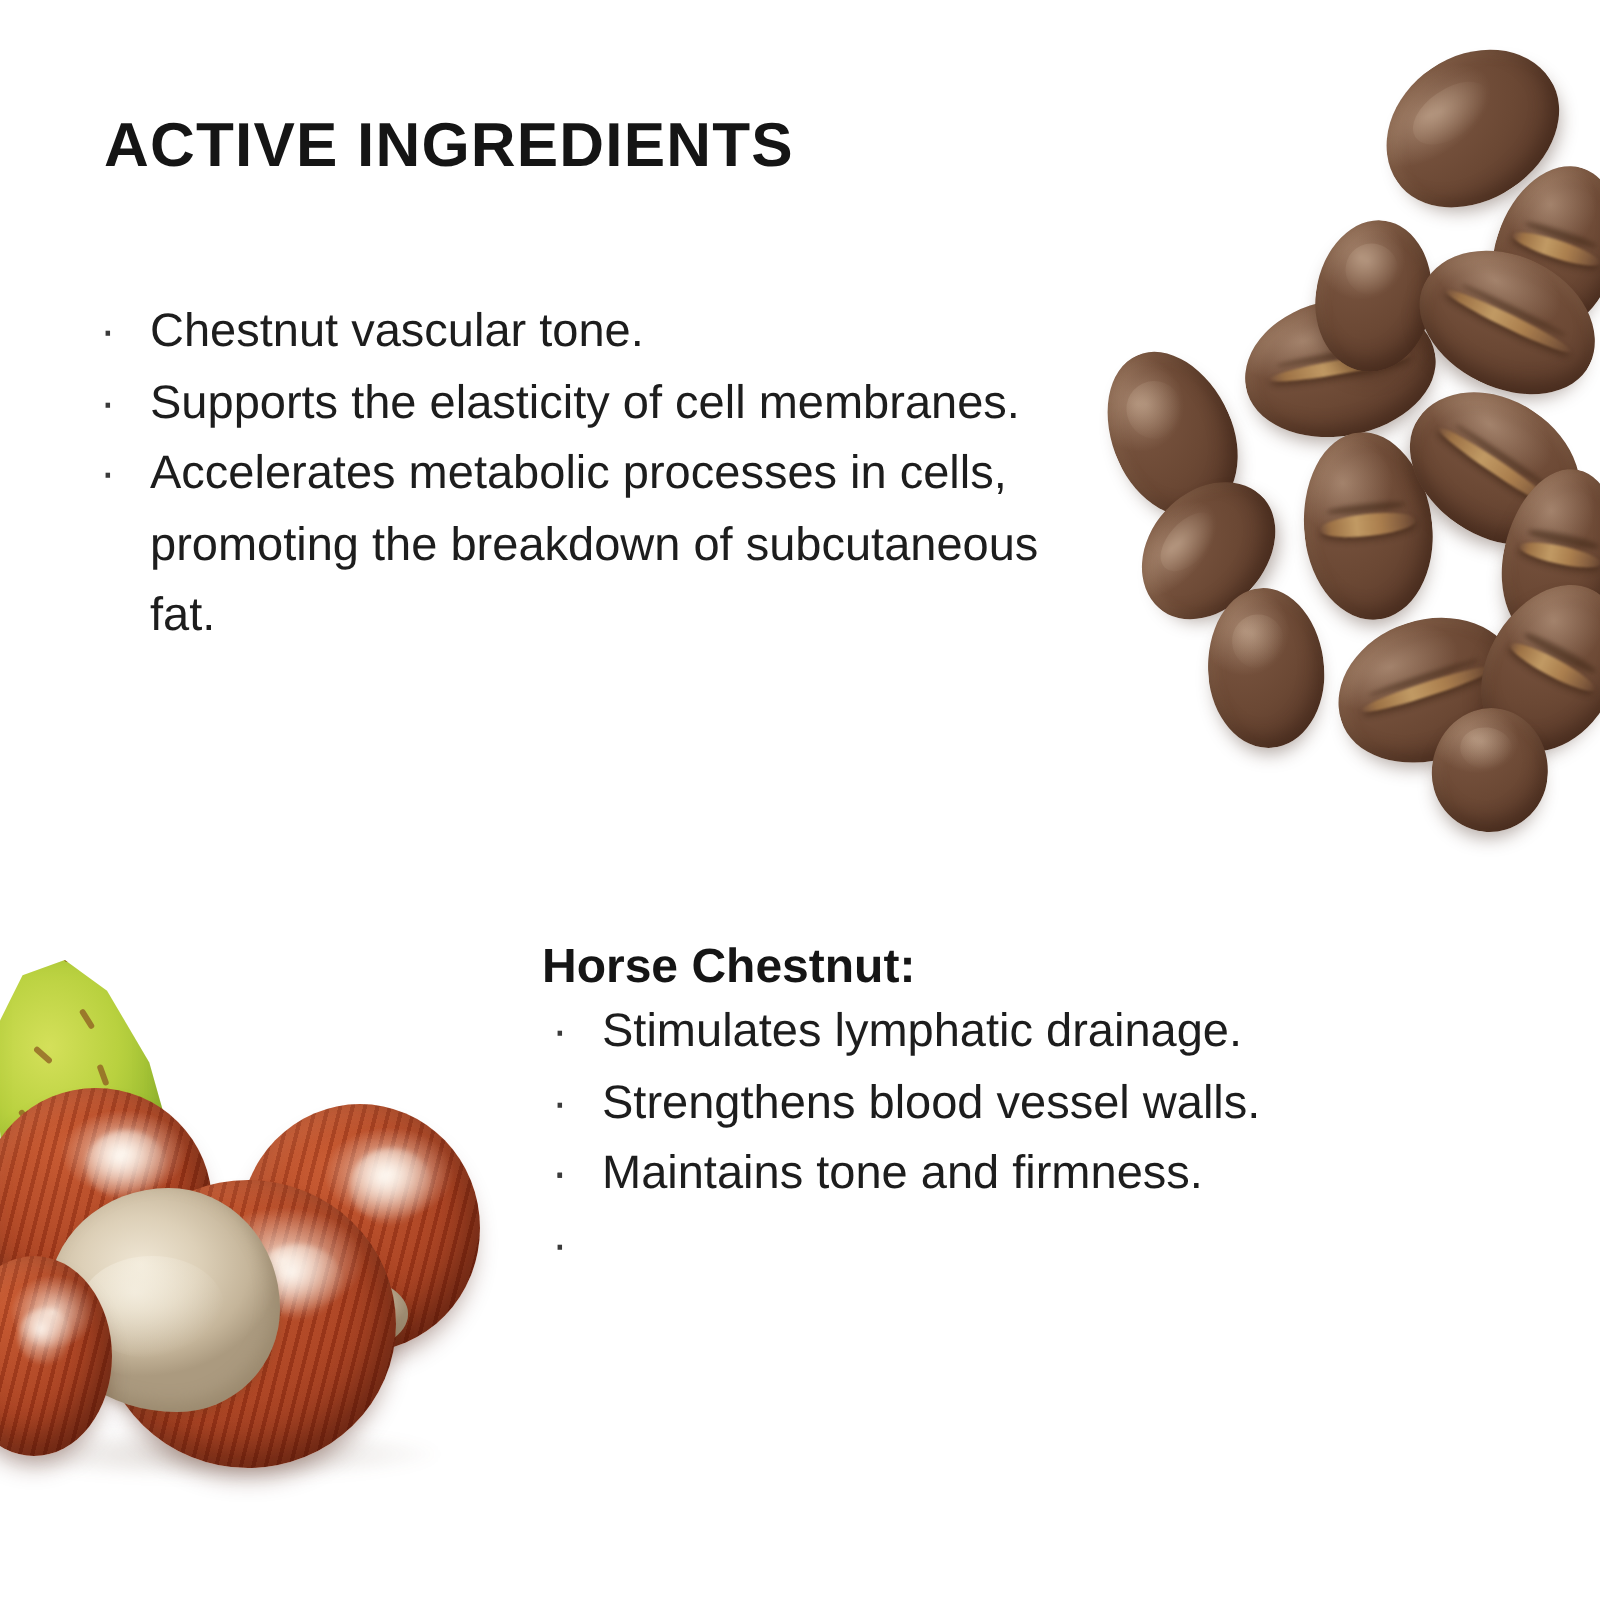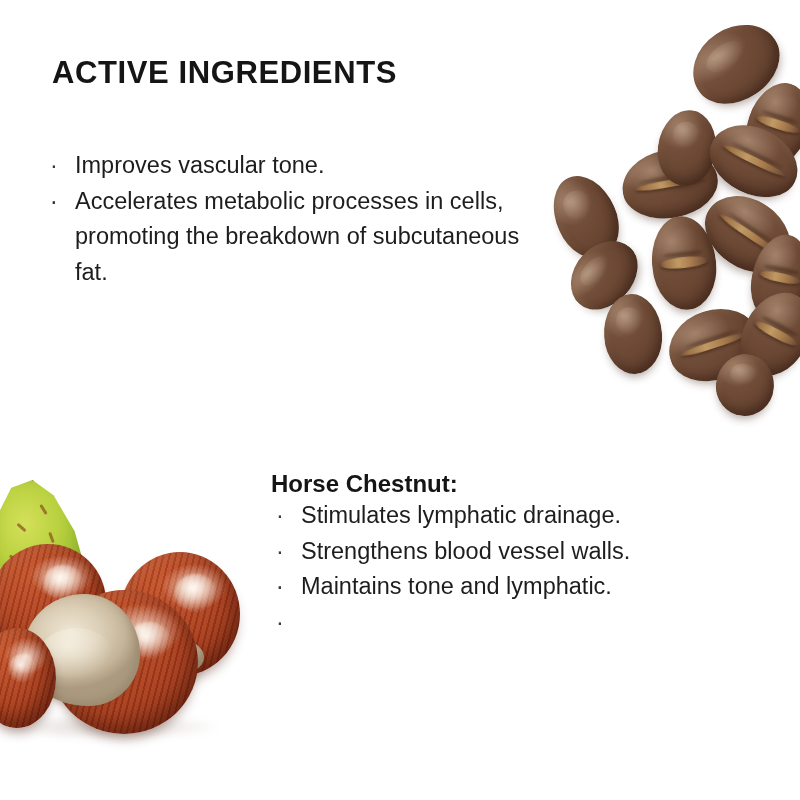--- a/index.html
+++ b/index.html
@@ -227,24 +227,25 @@
 <body>
 
 <div class="page">
 
   <div class="title">ACTIVE INGREDIENTS</div>
 
   <div class="section" id="caffeine-section">
     <ul class="bullets">
       <li>
         <span class="dot">·</span>
-        <span>Improves vascular tone.</span>
-      </li>
-      <li>
-        <span class="dot">·</span>
+        <span>Chestnut vascular tone.</span>
+      </li>
+      <li>
+        <span class="dot">·</span>
+        <span>Supports the elasticity of cell membranes.</span>
       </li>
       <li>
         <span class="dot">·</span>
         <span>Accelerates metabolic processes in cells, promoting the breakdown of subcutaneous fat.</span>
       </li>
     </ul>
   </div>
 
   <div class="section" id="chestnut-section">
     <div class="section-heading">Horse Chestnut:</div>
@@ -255,21 +256,21 @@
       </li>
       <li>
         <span class="dot">·</span>
         <span>Strengthens blood vessel walls.</span>
       </li>
       <li>
         <span class="dot">·</span>
       </li>
       <li>
         <span class="dot">·</span>
-        <span>Maintains tone and lymphatic.</span>
+        <span>Maintains tone and firmness.</span>
       </li>
       <li>
         <span class="dot">·</span>
       </li>
     </ul>
   </div>
 
   <div class="bean-cluster">
     <div class="bean dome" style="left:138px; top:0px;   width:92px;  height:72px;  transform:rotate(-34deg);"></div>
     <div class="bean face" style="left:196px; top:54px;  width:60px;  height:86px;  transform:rotate(18deg);"></div>

